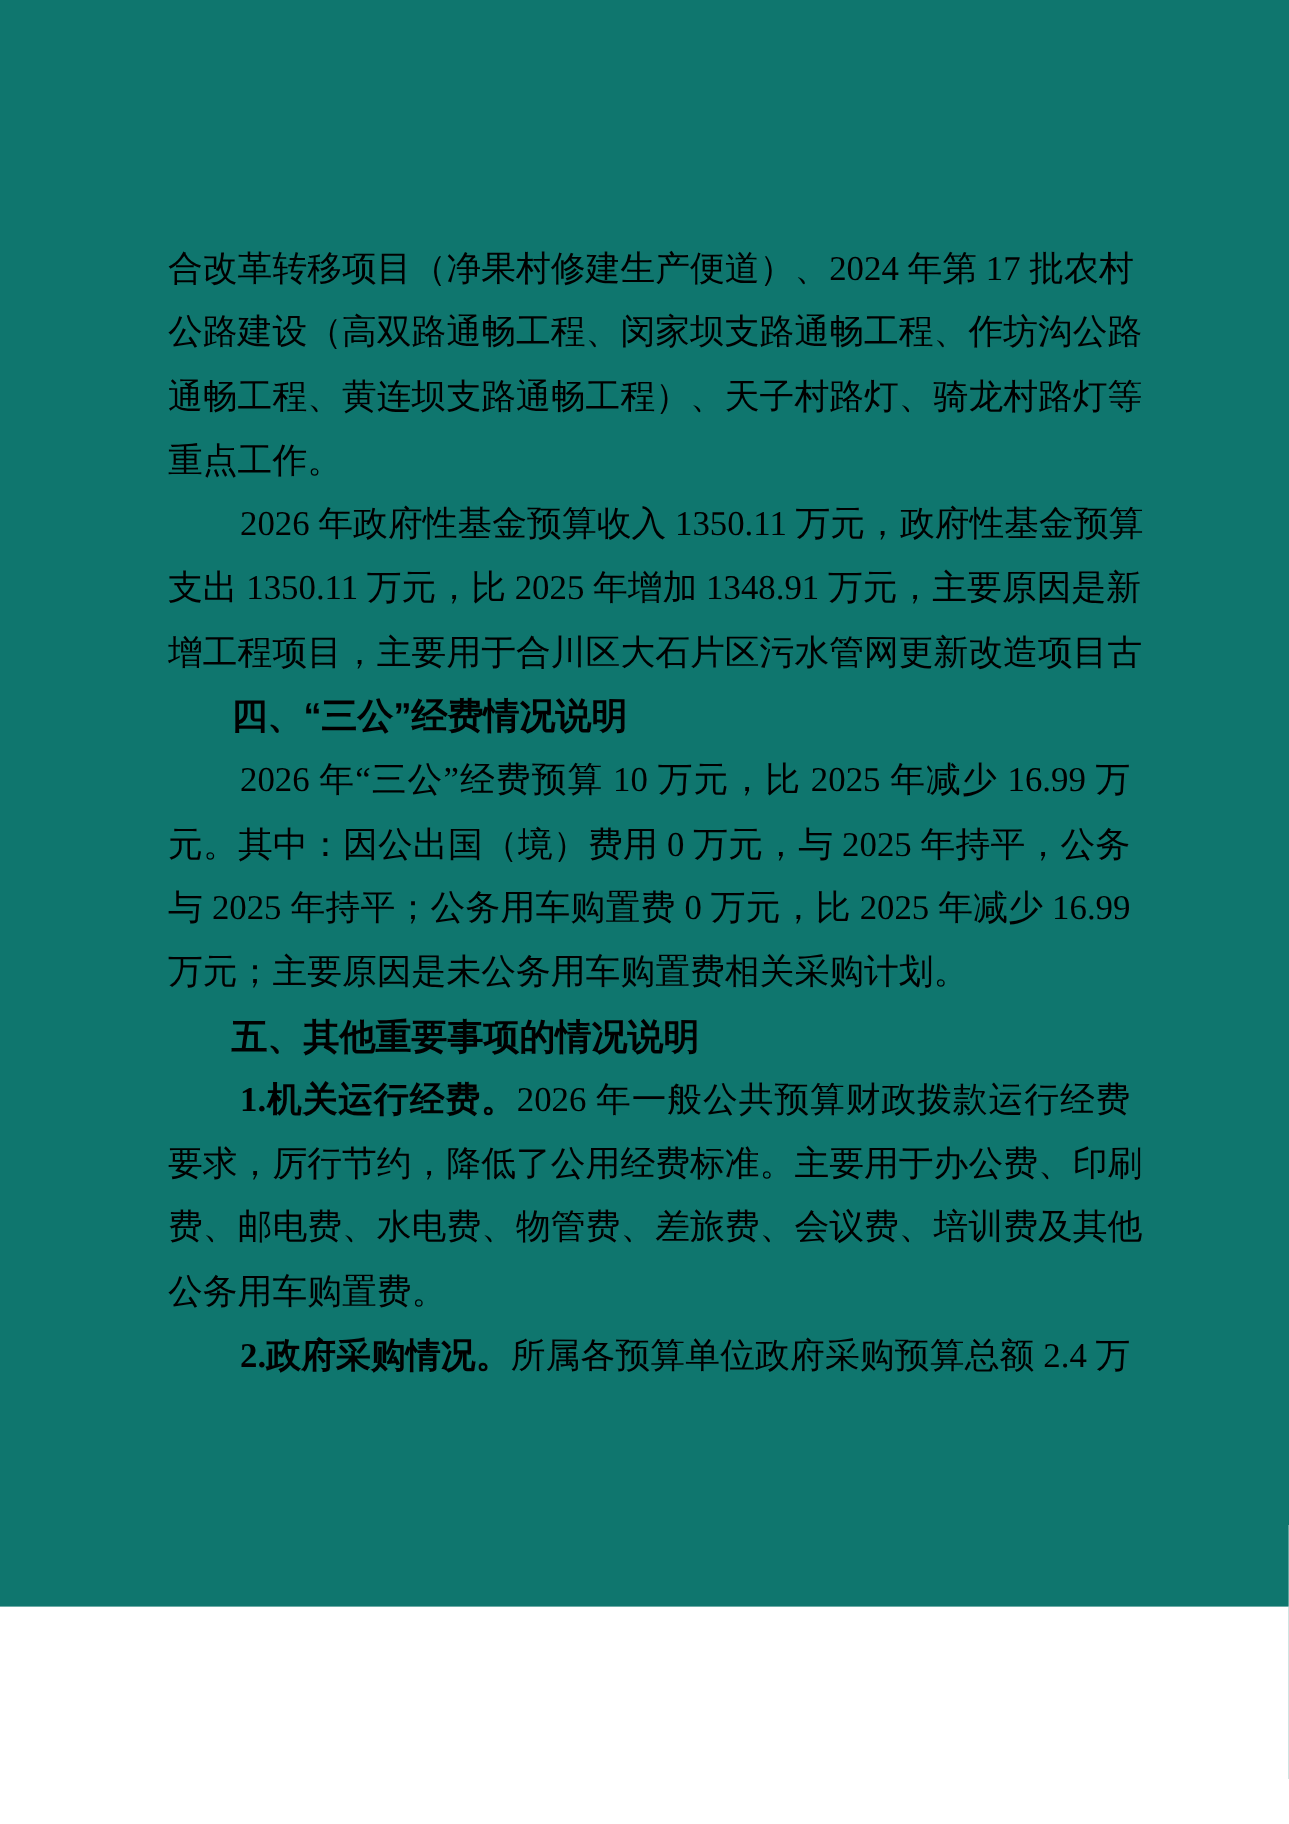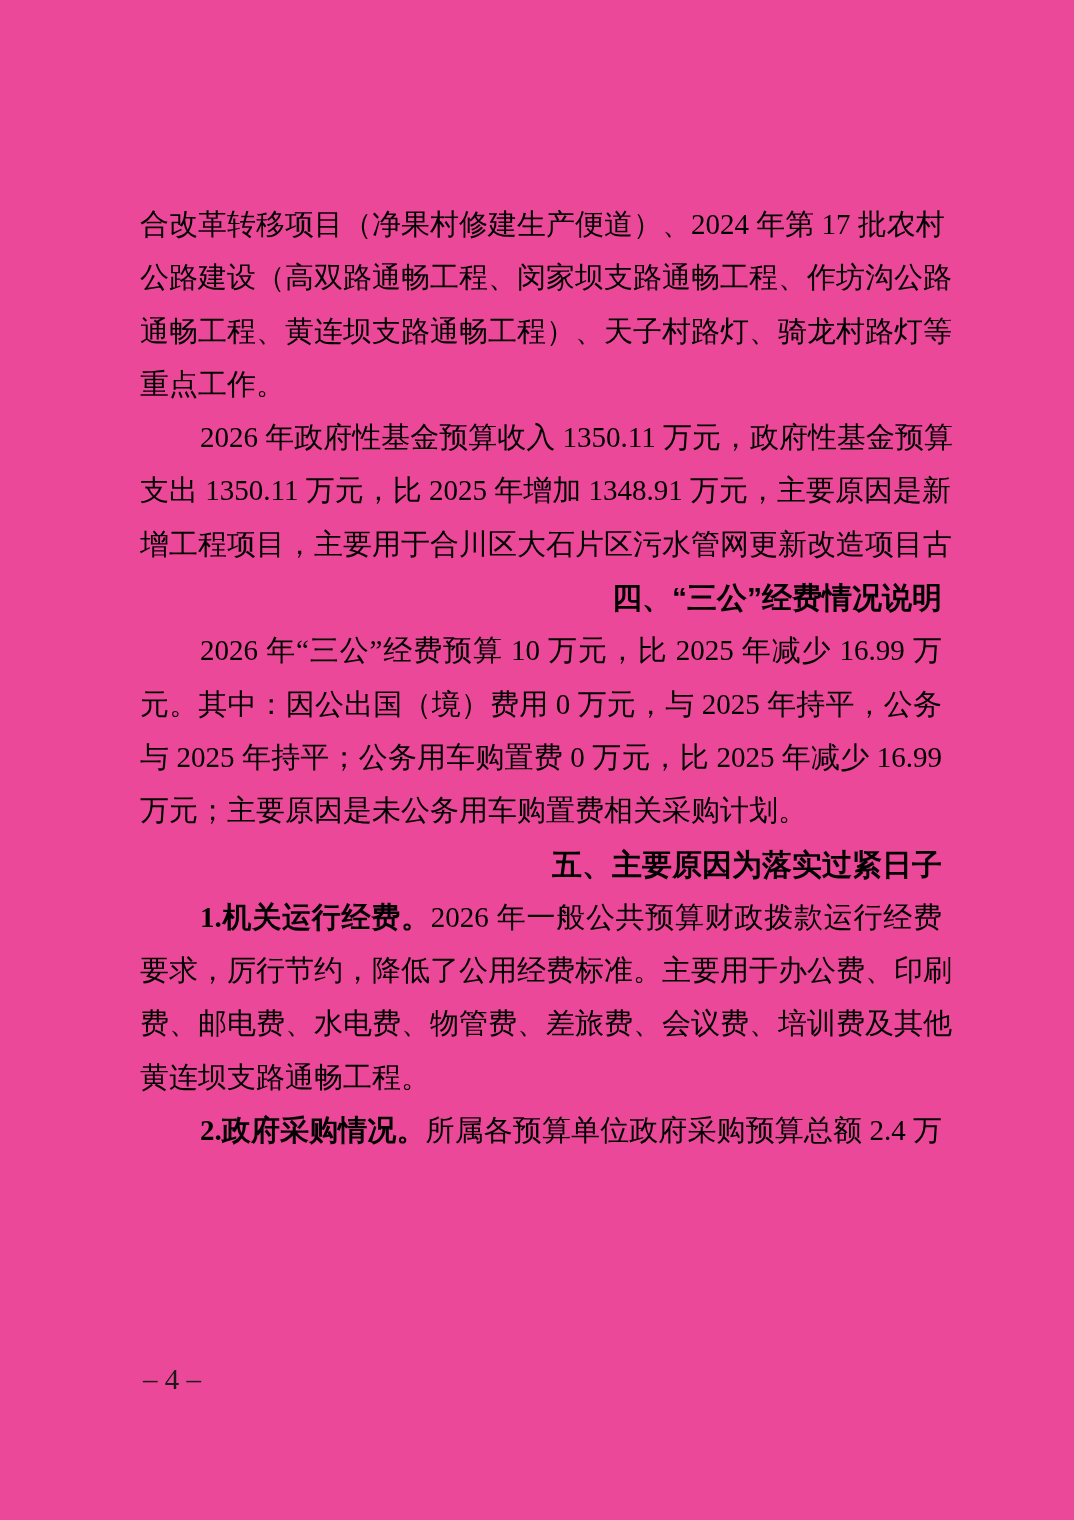--- a/index.html
+++ b/index.html
@@ -1,20 +1,20 @@
 <!DOCTYPE html>
 <html><head>
 <meta charset="utf-8">
 <style>
   html, body { margin: 0; padding: 0; background: #ffffff; }
   .page {
     position: relative;
     width: 1074px;
-    height: 1520px;
-    background: #ec4899;
+    height: 1339px;
+    background: #0f766e;
     color: #000000;
     font-family: "Liberation Serif", "DejaVu Serif", serif;
     overflow: hidden;
   }
   .content {
     position: absolute;
     left: 140px;
     top: 198px;
     width: 802px;
     font-size: 29px;
@@ -32,21 +32,20 @@
   }
   .line.indent {
     text-indent: 60px;
   }
   .heading {
     font-family: "Liberation Sans", "DejaVu Sans", sans-serif;
     font-weight: 700;
     font-size: 30px;
     padding-left: 53px;
     white-space: nowrap;
-    text-align: right;
   }
   .lead {
     font-weight: 700;
     margin-top: 10px;
   }
   .footer {
     position: absolute;
     left: 143px;
     top: 1363px;
     font-size: 29px;
@@ -70,25 +69,25 @@
         <div class="line">支出 1350.11 万元，比 2025 年增加 1348.91 万元，主要原因是新</div>
         <div class="line">增工程项目，主要用于合川区大石片区污水管网更新改造项目古</div>
       </div>
       <div class="heading">四、“三公”经费情况说明</div>
       <div class="paragraph">
         <div class="line indent">2026 年“三公”经费预算 10 万元，比 2025 年减少 16.99 万</div>
         <div class="line">元。其中：因公出国（境）费用 0 万元，与 2025 年持平，公务</div>
         <div class="line">与 2025 年持平；公务用车购置费 0 万元，比 2025 年减少 16.99</div>
         <div class="line noj">万元；主要原因是未公务用车购置费相关采购计划。</div>
       </div>
-      <div class="heading">五、主要原因为落实过紧日子</div>
+      <div class="heading">五、其他重要事项的情况说明</div>
       <div class="paragraph">
         <div class="line indent"><span class="lead">1.机关运行经费。</span><span>2026 年一般公共预算财政拨款运行经费</span></div>
         <div class="line">要求，厉行节约，降低了公用经费标准。主要用于办公费、印刷</div>
         <div class="line">费、邮电费、水电费、物管费、差旅费、会议费、培训费及其他</div>
-        <div class="line noj">黄连坝支路通畅工程。</div>
+        <div class="line noj">公务用车购置费。</div>
       </div>
       <div class="paragraph">
         <div class="line indent"><span class="lead">2.政府采购情况。</span><span>所属各预算单位政府采购预算总额 2.4 万</span></div>
       </div>
     </div>
   <div class="footer">– 4 –</div>
 </div>
 
 </body></html>

